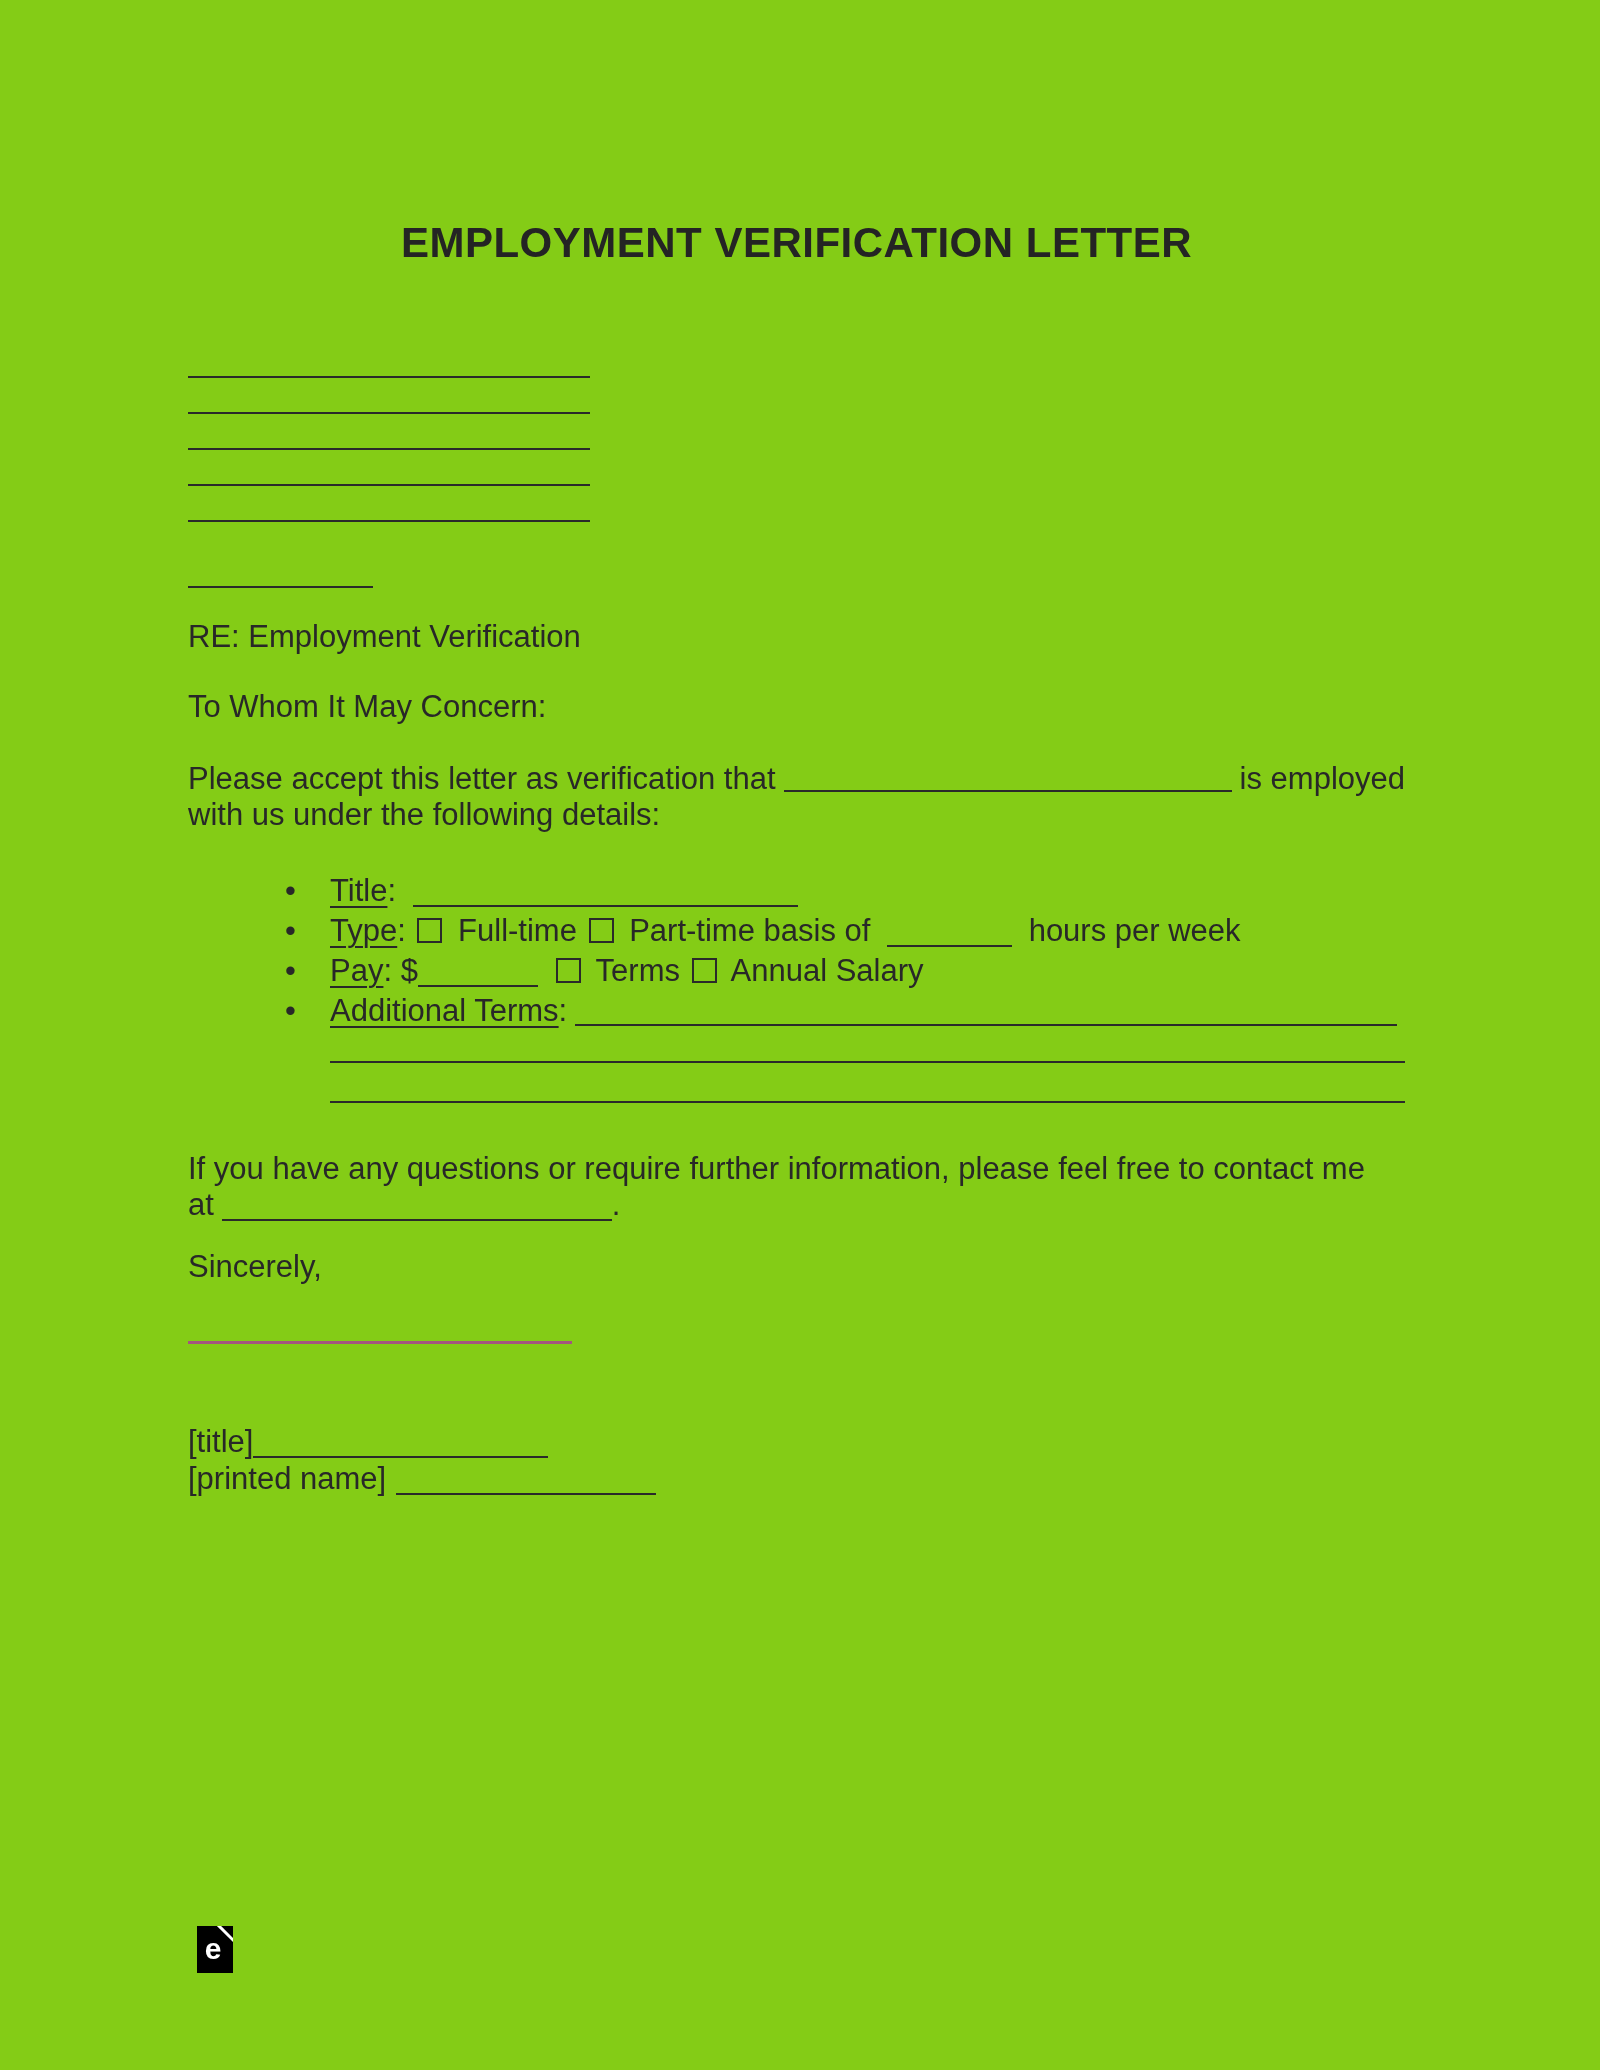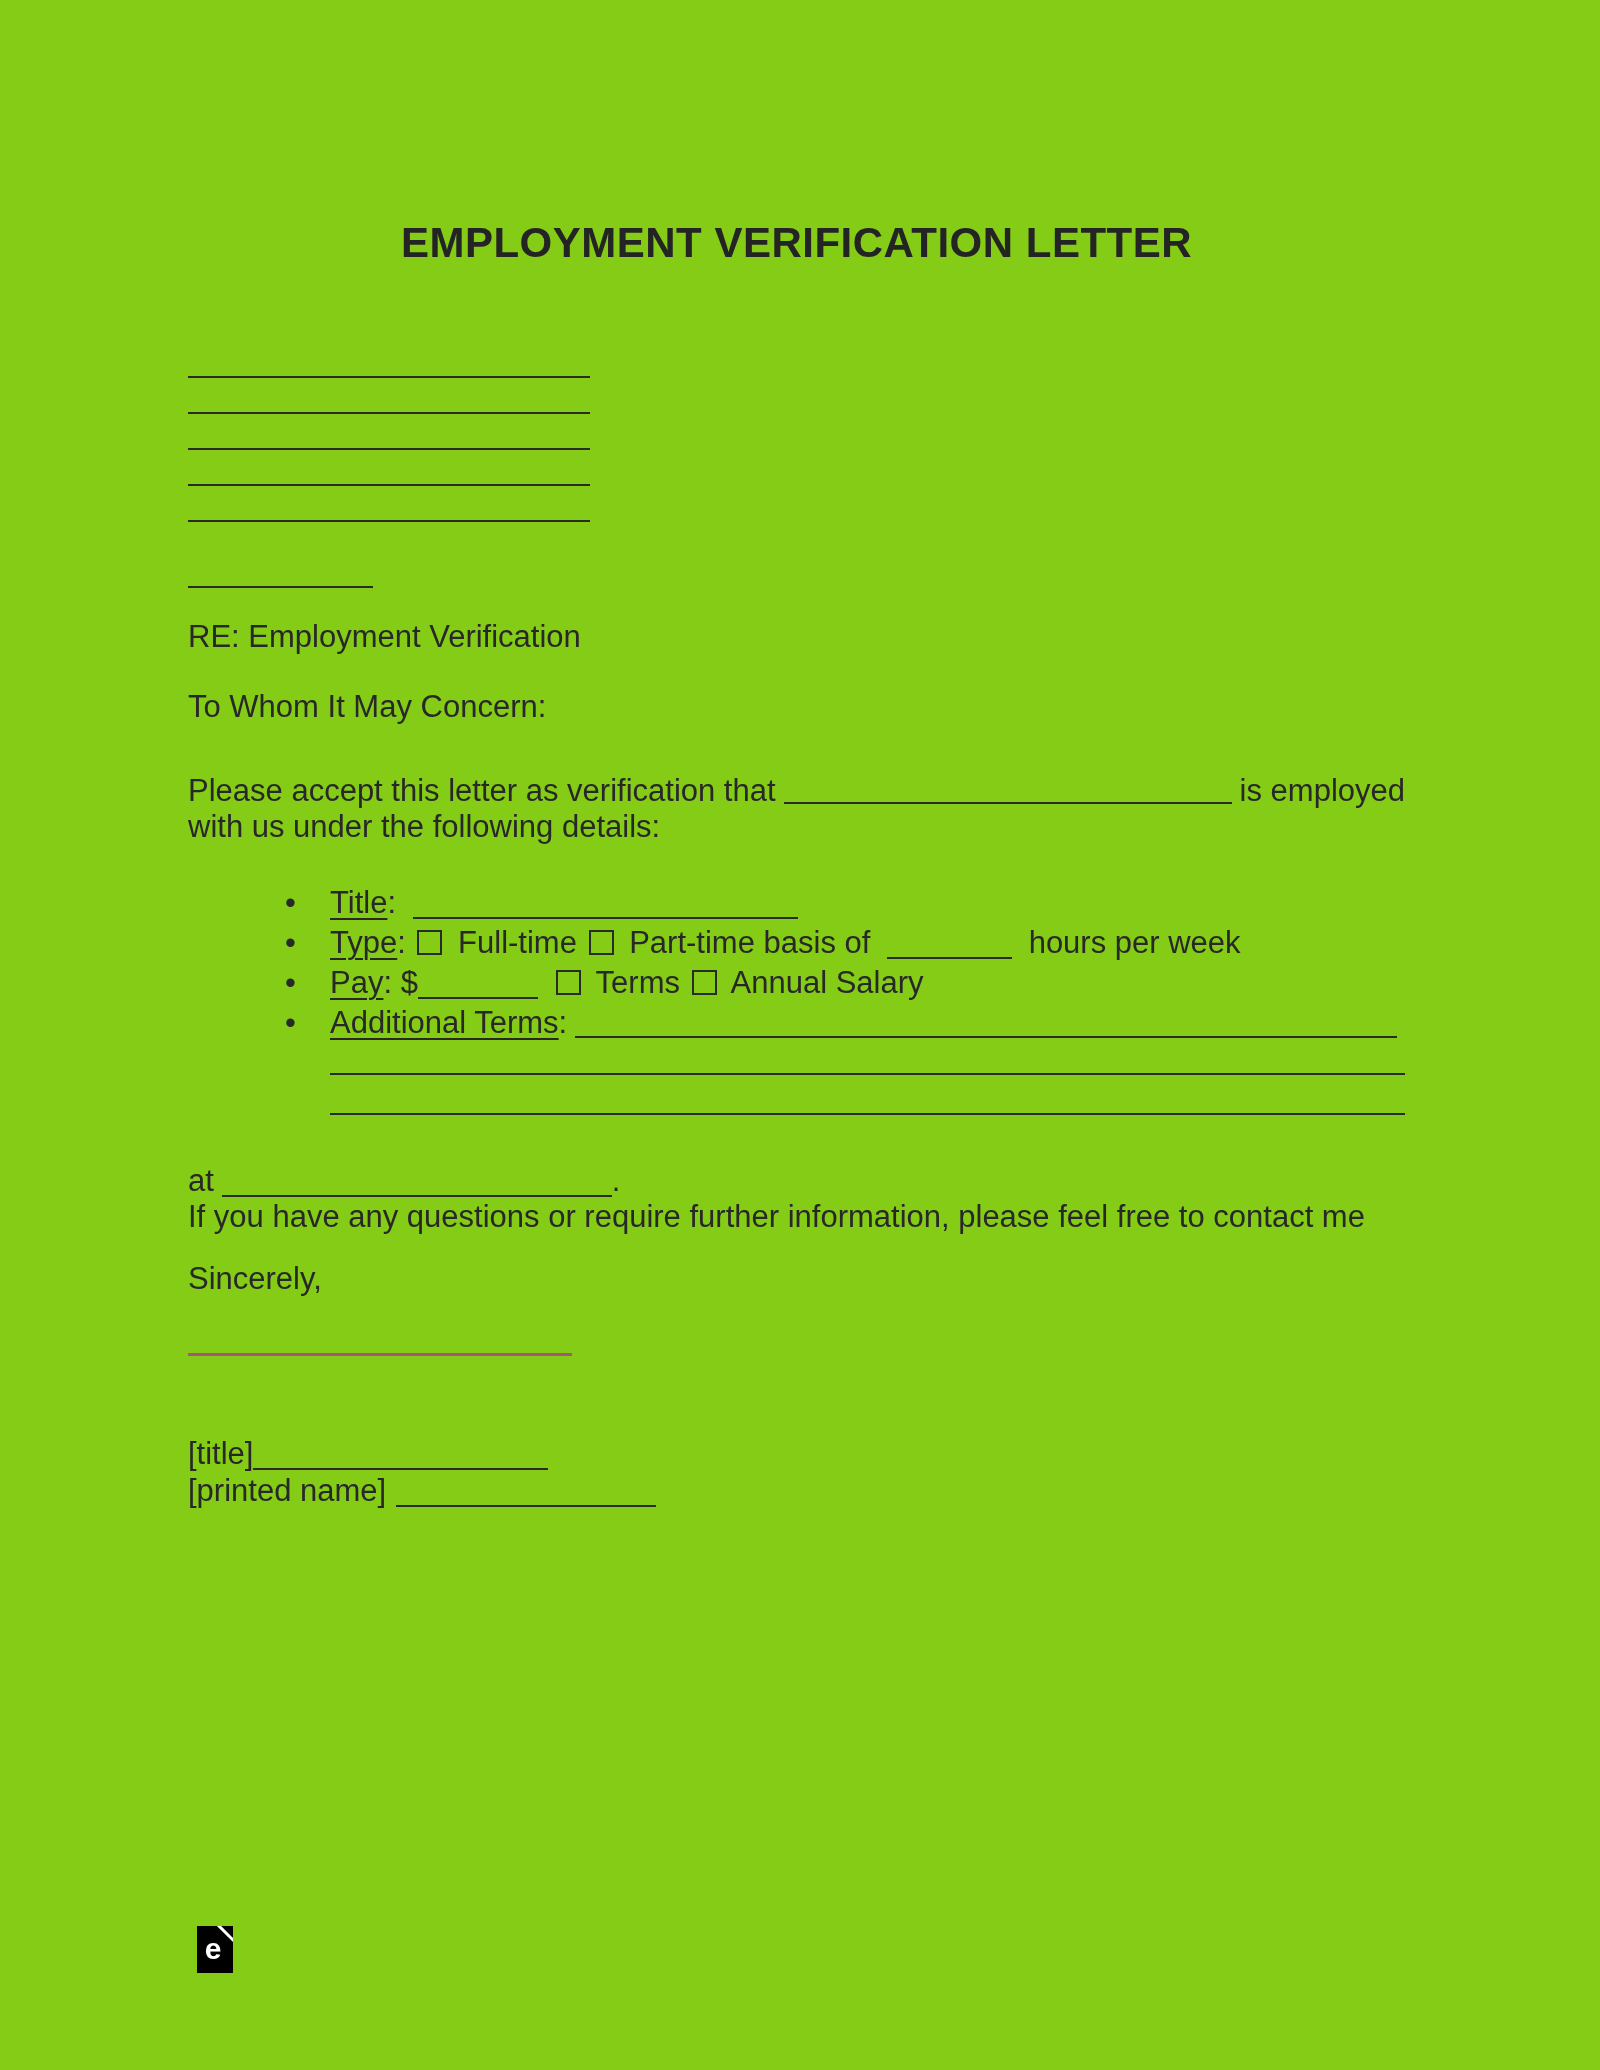--- a/index.html
+++ b/index.html
@@ -22,21 +22,21 @@
     font-size:42px;line-height:42px;font-weight:bold;
     text-align:center;letter-spacing:.5px;color:#242424;
   }
   
   .address-block{margin-top:78px;}
   .u-line{border-bottom:2px solid #2a2a2a;box-sizing:border-box;}
   .address-line{width:402px;height:36px;}
   .date-line{margin-top:30px;width:185px;height:36px;}
   .re-line{margin-top:31px;font-weight:normal;}
   .salutation{margin-top:34px;}
-  .intro{margin-top:48px;}
+  .intro{margin-top:36px;}
   .flex-line{display:flex;align-items:flex-end;}
   .flex-line .txt{white-space:nowrap;}
   .blank-flex{flex:1;border-bottom:2px solid #2a2a2a;margin:0 8px 5px 8px;}
   .blank{
     display:inline-block;border-bottom:2px solid #2a2a2a;
     height:26px;vertical-align:-6px;
   }
   ul.details{
     margin:38px 0 0 0;padding:0 0 0 142px;list-style:none;
     line-height:40px;
@@ -135,24 +135,24 @@
           <span class="txt"><span class="lbl">Additional Terms</span><span>:</span></span>
           <span class="blank-flex"></span>
         </div>
         <div class="u-line cont-line first"></div>
         <div class="u-line cont-line second"></div>
       </li>
 
     </ul>
 
     <div class="contact">
+      <div>If you have any questions or require further information, please feel free to contact me</div>
       <div>
         <span>at</span><span class="blank blank-at"></span><span>.</span>
       </div>
-      <div>If you have any questions or require further information, please feel free to contact me</div>
     </div>
 
     <div class="signoff">Sincerely,</div>
 
     <div class="sig-line"></div>
 
     <div class="printed">
       <div>
         <span>[title]</span><span class="blank blank-title"></span>
       </div>

